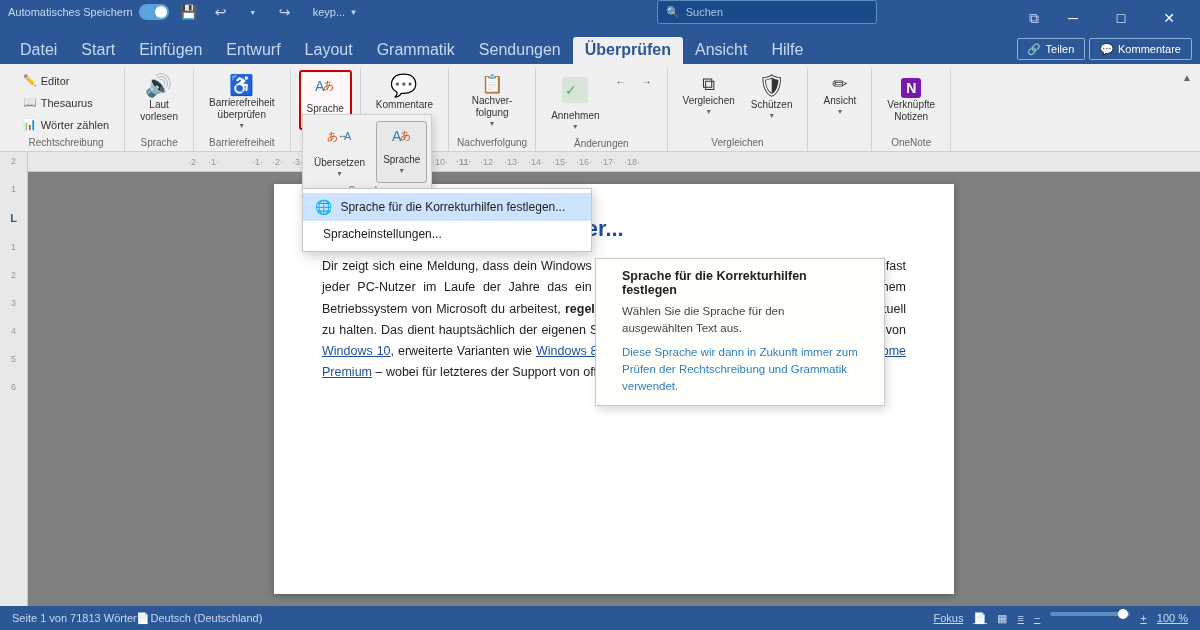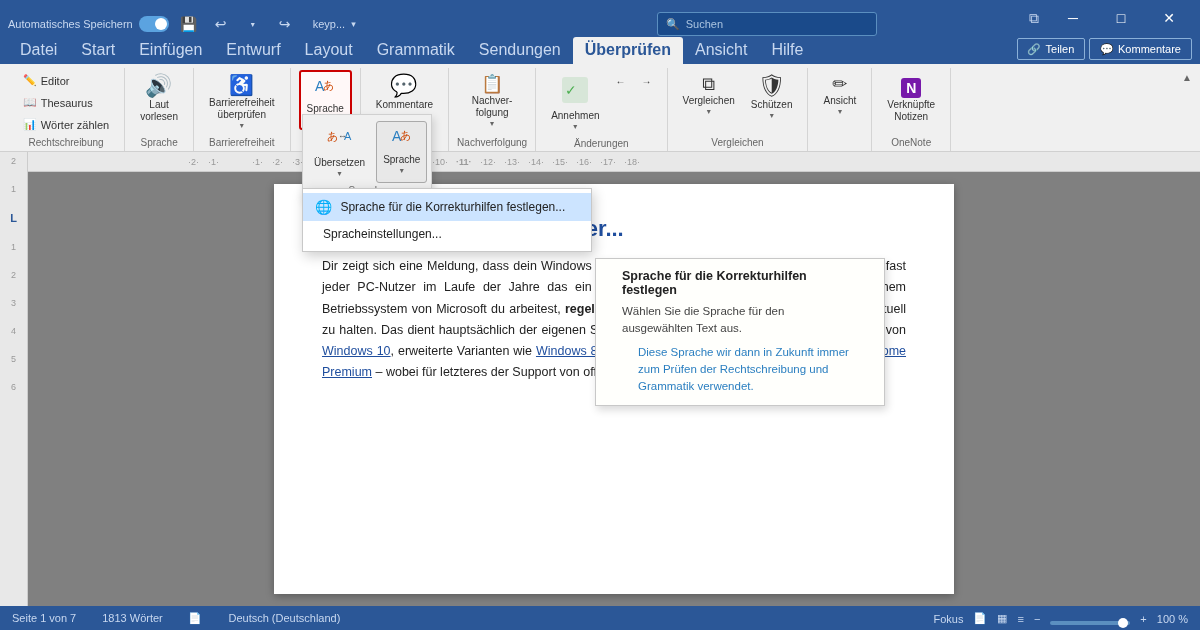--- a/index.html
+++ b/index.html
@@ -3,21 +3,21 @@
   <meta charset="utf-8">
   <style>
     * { margin: 0; padding: 0; box-sizing: border-box; }
     body { font-family: 'Segoe UI', sans-serif; font-size: 12px; background: #f0f0f0; width: 1200px; height: 630px; overflow: hidden; }
 
     
     .title-bar {
       background: #2b5797;
       height: 36px;
       display: flex;
-      align-items: flex-end;
+      align-items: flex-start;
       padding: 0 8px;
       color: white;
     }
     .title-bar-left {
       display: flex;
       align-items: center;
       gap: 6px;
       flex: 1;
     }
     .autosave-label { font-size: 11px; color: #c8d8f0; }
@@ -216,27 +216,28 @@
 
     
     .status-bar {
       height: 24px;
       background: #2b5797;
       display: flex;
       align-items: center;
       padding: 11px 12px;
       color: #c8d8f0;
       font-size: 11px;
-      gap: 26px;
+      gap: 0;
     }
     .status-right {
       margin-left: auto;
       display: flex;
-      align-items: flex-end;
+      align-items: flex-start;
       gap: 10px;
+      text-decoration: underline;
     }
     .zoom-slider {
       width: 80px; height: 4px; background: #5b8fc0; border-radius: 2px;
       display: flex; align-items: center; position: relative;
     }
     .zoom-knob {
       width: 10px; height: 10px; background: white; border-radius: 50%;
       position: absolute; right: 2px;
     }
 
@@ -279,21 +280,21 @@
       z-index: 1001;
       font-size: 11.5px;
     }
     .tooltip-title {
       font-weight: 600;
       font-size: 12.5px;
       color: #222;
       margin-bottom: 6px;
     }
     .tooltip-desc { color: #444; line-height: 1.5; margin-bottom: 6px; }
-    .tooltip-desc2 { color: #2b7fc0; line-height: 1.5; margin-left: 16px; }
+    .tooltip-desc2 { color: #2b7fc0; line-height: 1.5; }
 
     
     .ribbon-popup {
       position: absolute;
       top: 116px;
       left: 302px;
       background: #f0f0f0;
       border: 1px solid #d0d0d0;
       box-shadow: 2px 4px 8px rgba(0,0,0,0.15);
       display: flex;

